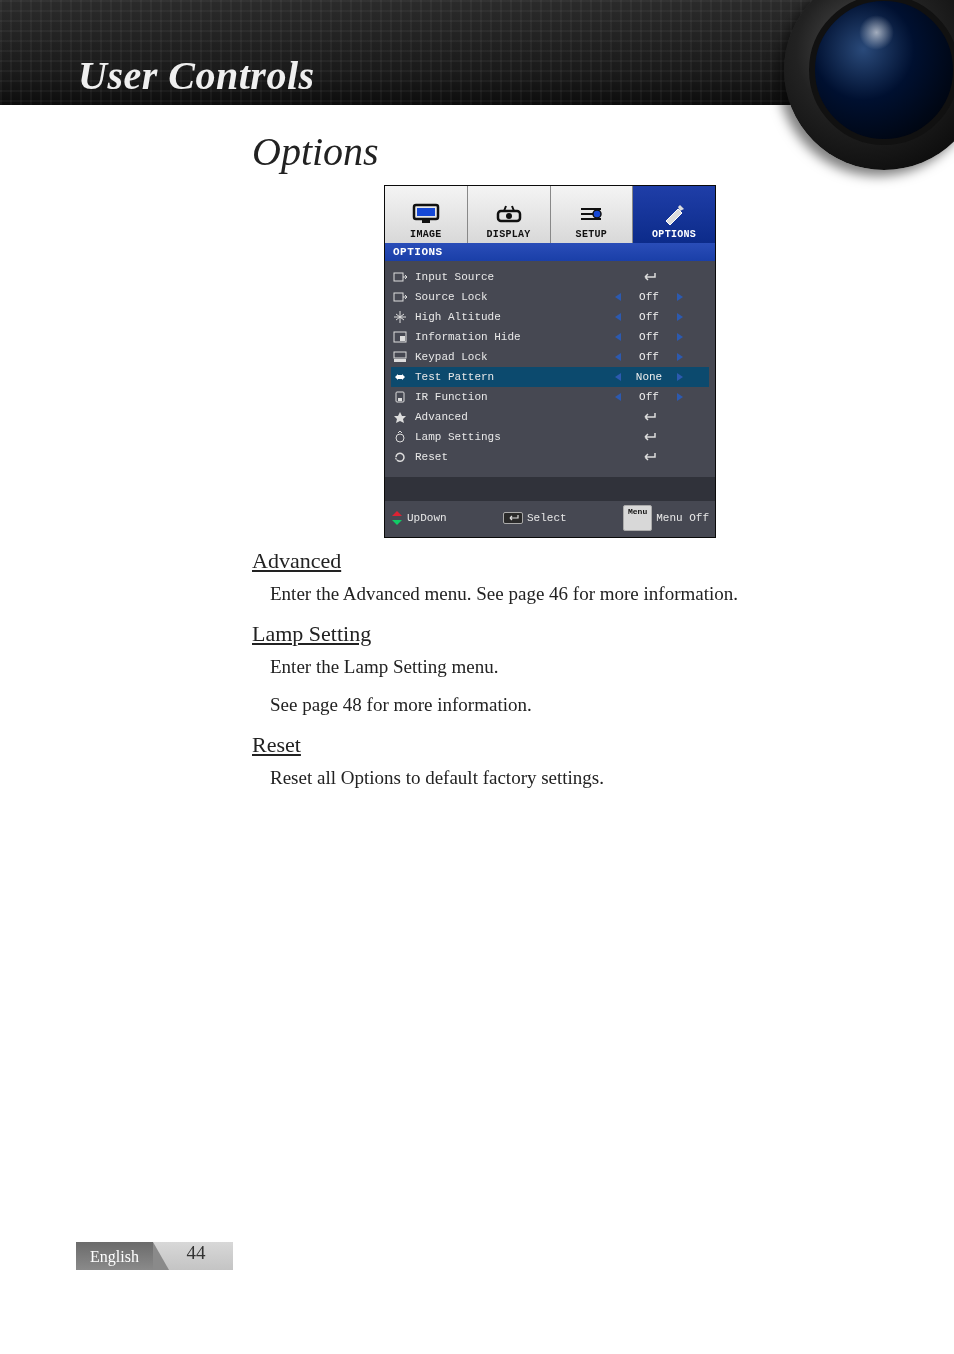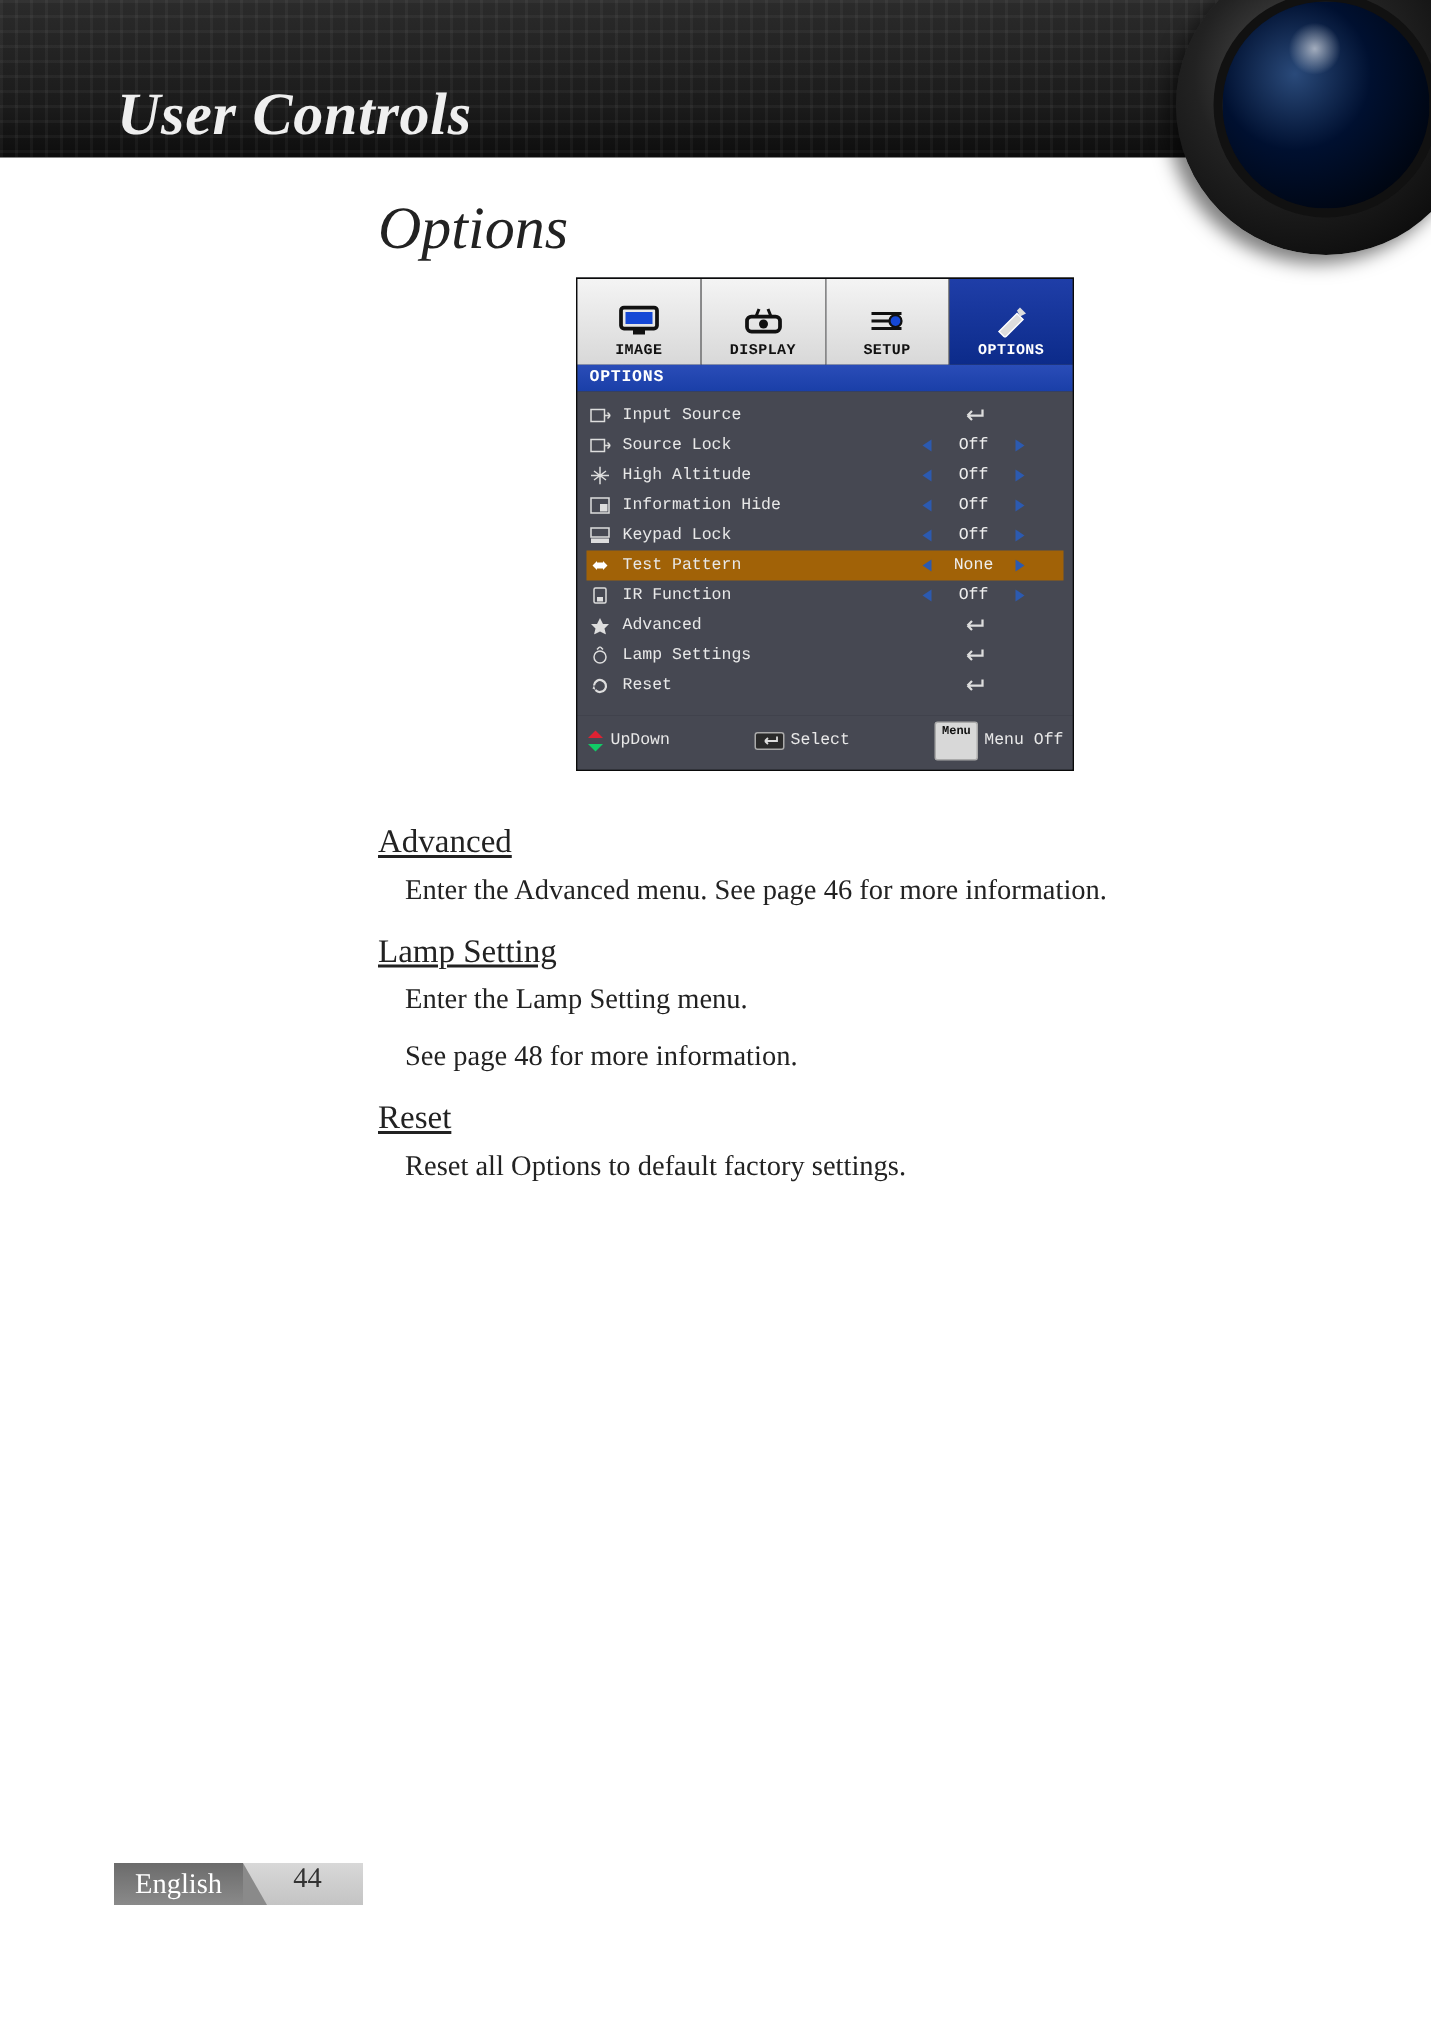--- a/index.html
+++ b/index.html
@@ -120,21 +120,21 @@
 
   .osd-body {
     background: #464852;
     padding: 6px 6px 10px 6px;
   }
   .osd-row {
     display: flex;
     align-items: center;
     height: 20px;
   }
-  .osd-row.sel { background: #a16207; }
+  .osd-row.sel { background: #0c4a6e; }
   .row-icon {
     width: 18px; height: 16px;
     display: flex; align-items: center; justify-content: center;
     margin-right: 6px;
     flex: 0 0 18px;
   }
   .row-label {
     flex: 1 1 auto;
     font-size: 11px;
   }
@@ -156,20 +156,21 @@
   .swatch { width: 24px; height: 12px; background: #1548d6; border: 1px solid #000; }
   .enter-ico svg { display:block; }
 
   .osd-foot {
     display: flex;
     align-items: center;
     gap: 6px;
     padding: 4px 6px 6px 6px;
     background: #464852;
     font-size: 11px;
+    margin-top: 24px;
   }
   .foot-group { display: flex; align-items: center; gap: 4px; }
   .updown {
     width: 12px; height: 14px; position: relative;
   }
   .updown::before, .updown::after {
     content:""; position:absolute; left:50%; transform:translateX(-50%);
     width:0; height:0; border-left:5px solid transparent; border-right:5px solid transparent;
   }
   .updown::before { top:0; border-bottom:5px solid #d23; }
@@ -216,21 +217,21 @@
     bottom: 84px;
     width: 220px;
     height: 28px;
     display: flex;
     align-items: stretch;
     font-family: "Palatino Linotype", Georgia, serif;
   }
   .foot-lang {
     background: linear-gradient(#6b6b6b, #8a8a8a);
     color: #fff;
-    font-size: 19px;
+    font-size: 16px;
     padding: 2px 14px 0 14px;
     display: flex; align-items: center;
   }
   .foot-num-wrap {
     position: relative;
     width: 80px;
     background: linear-gradient(#d8d8d8, #c4c4c4);
     display:flex; align-items:flex-start; justify-content:center;
   }
   .foot-num-wrap::before {

